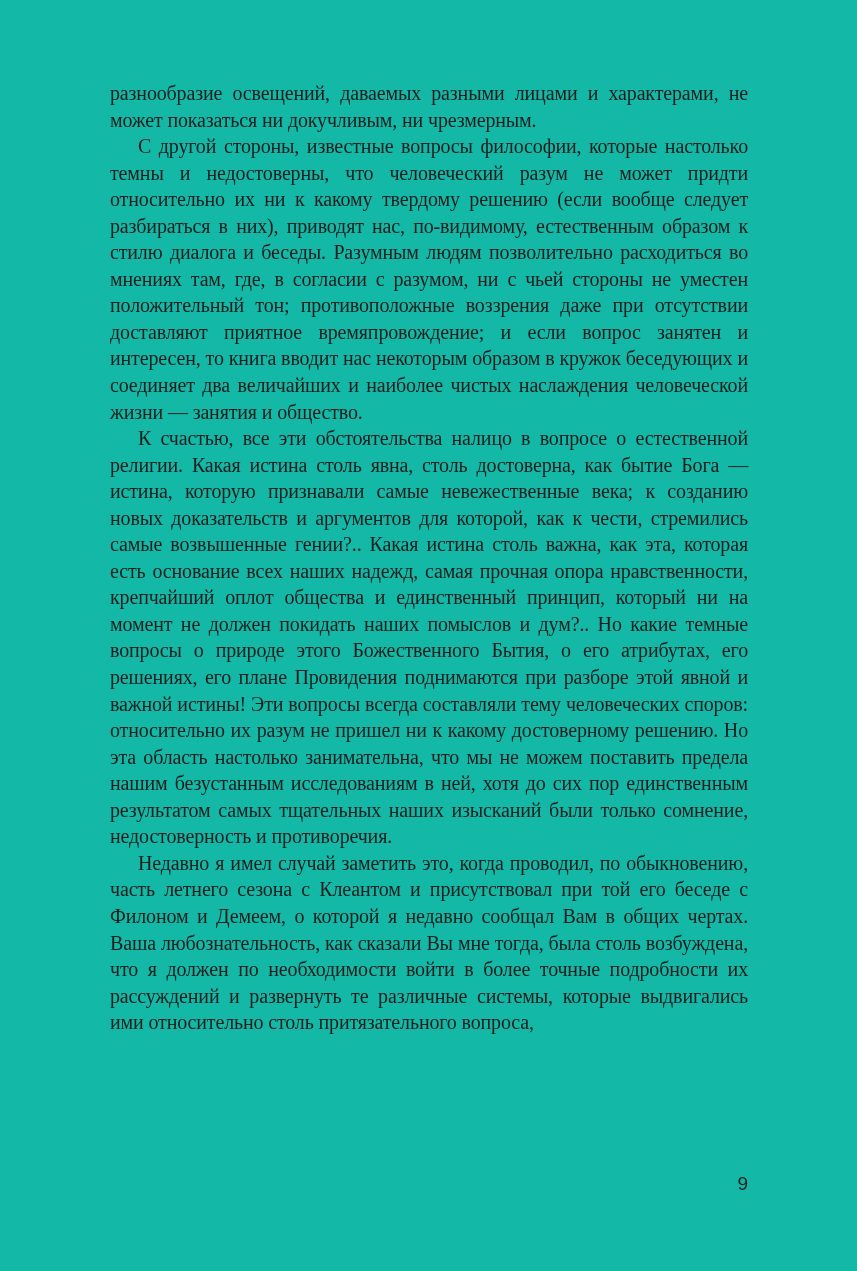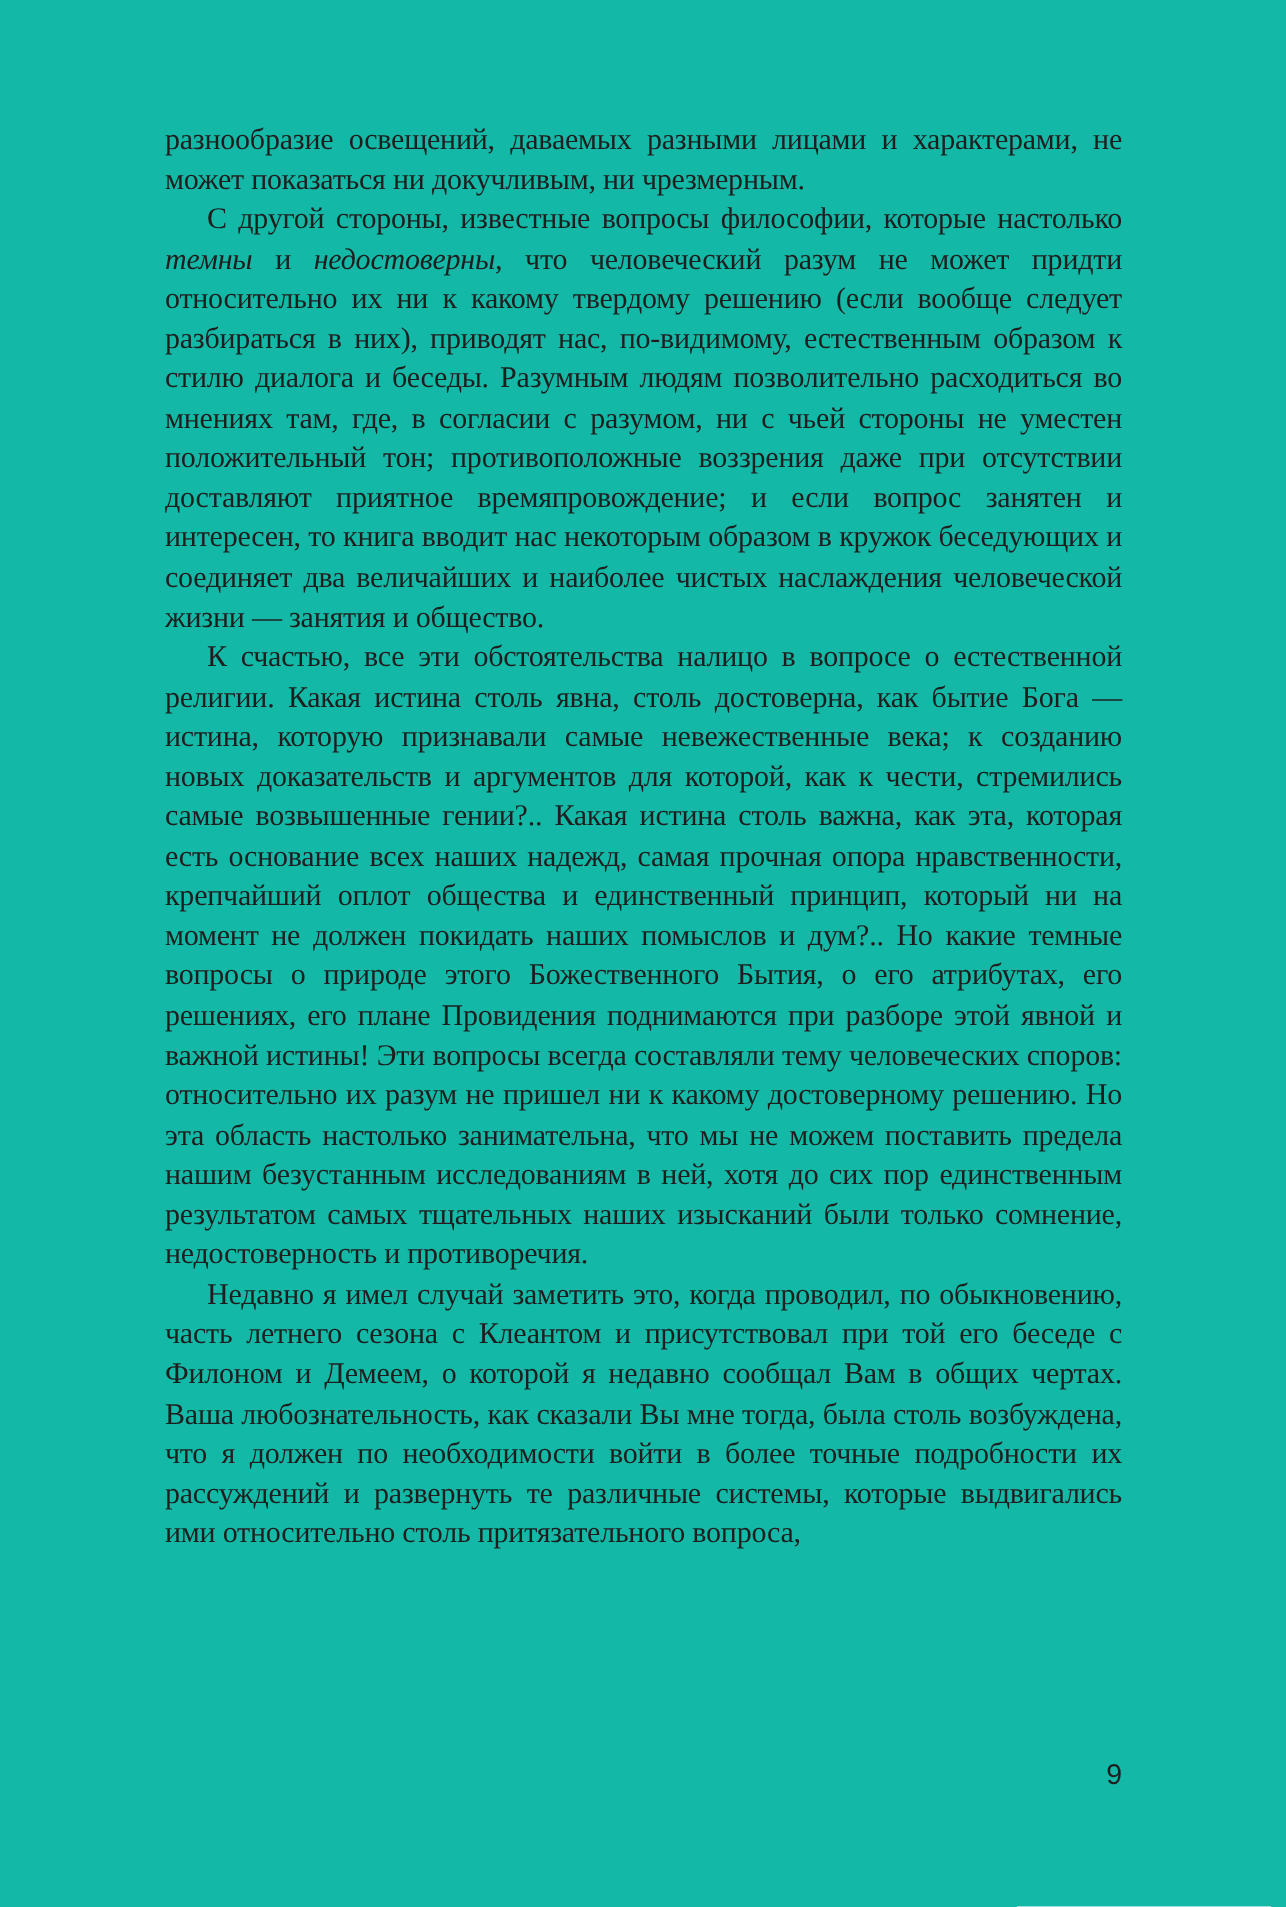--- a/index.html
+++ b/index.html
@@ -29,21 +29,20 @@
     -webkit-hyphens: auto;
   }
   .text-block p {
     margin: 0;
     padding: 0;
   }
   .text-block p.indent {
     text-indent: 28px;
   }
   .text-block .italic {
-    font-style: italic;
   }
   .page-number {
     position: absolute;
     right: 109px;
     top: 1172px;
     width: 60px;
     text-align: right;
     color: #1e1e1e;
     font-family: "Liberation Sans", "DejaVu Sans", sans-serif;
     font-size: 19px;

